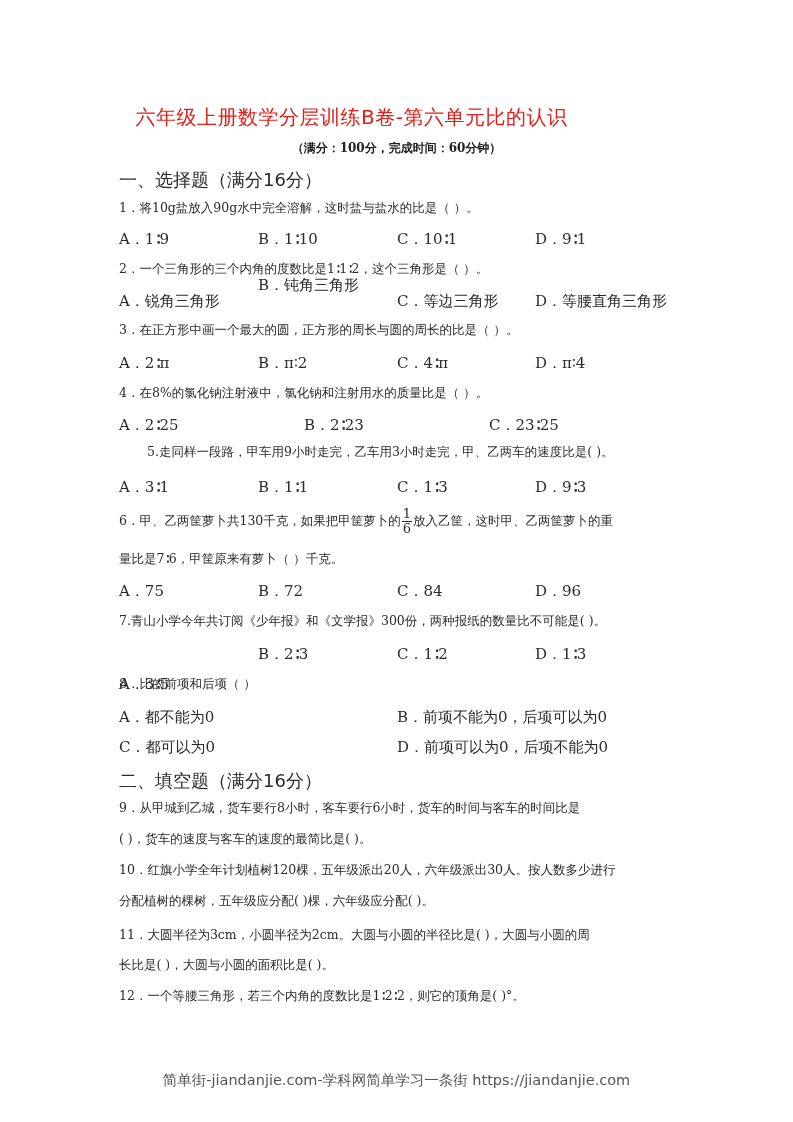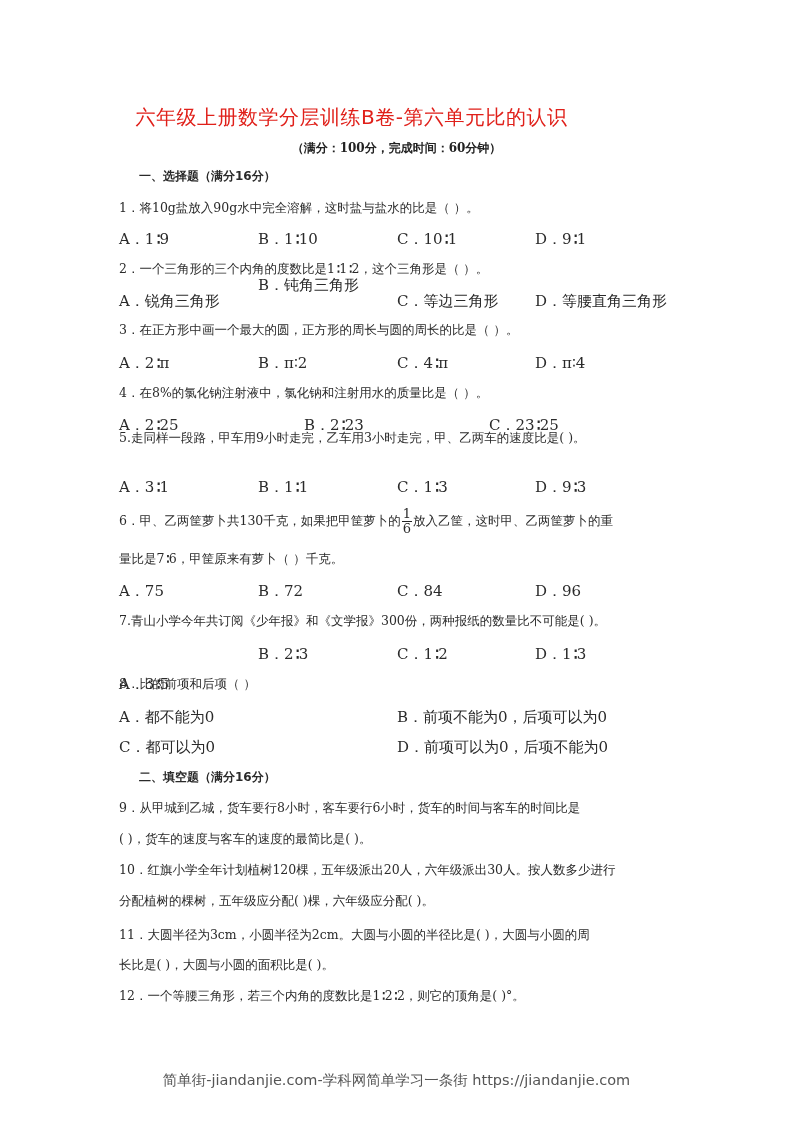--- a/index.html
+++ b/index.html
@@ -1,21 +1,21 @@
 <!DOCTYPE html>
 <html><head>
   <meta charset="utf-8">
   <style>
     html, body { margin: 0; padding: 0; background: #ffffff; }
     body { width: 793px; height: 1122px; position: relative; overflow: hidden; font-family: "DejaVu Serif", "Liberation Serif", serif; color: #222; }
     .page { position: absolute; left: 0; top: 0; width: 793px; height: 1122px; }
     .title { position: absolute; top: 104px; left: 0; width: 703px; text-align: center; font-size: 20px; color: #e0201a; font-family: "DejaVu Sans", "Liberation Sans", sans-serif; letter-spacing: 0.5px; }
     .subtitle { position: absolute; top: 140px; left: 0; width: 793px; text-align: center; font-size: 12px; font-weight: bold; color: #222; }
     .line { position: absolute; left: 119px; font-size: 12.5px; white-space: nowrap; color: #2a2a2a; }
-    .section { font-weight: bold; font-family: "DejaVu Sans", "Liberation Sans", sans-serif; font-size: 12px; margin-left: 20px; }
+    .section { font-weight: normal; font-family: "DejaVu Sans", "Liberation Sans", sans-serif; font-size: 18px; }
     .opt { position: absolute; font-size: 15px; white-space: nowrap; color: #2a2a2a; }
     .frac { display: inline-block; vertical-align: middle; text-align: center; font-size: 13px; line-height: 14px; margin: 0 1px; }
     .frac span { display: block; }
     .frac .num { border-bottom: 1px solid #222; padding: 0 1px; }
     .footer { position: absolute; top: 1071px; left: 0; width: 793px; text-align: center; font-size: 14.5px; color: #555; font-family: "DejaVu Sans", "Liberation Sans", sans-serif; }
   </style>
 </head>
 <body>
 
 <div class="page">
@@ -40,21 +40,21 @@
   <div class="opt" style="top:354px; left:119px;">A．2∶π</div>
   <div class="opt" style="top:354px; left:258px;">B．π∶2</div>
   <div class="opt" style="top:354px; left:397px;">C．4∶π</div>
   <div class="opt" style="top:354px; left:535px;">D．π∶4</div>
 
   <div class="line" style="top:385px;">4．在8%的氯化钠注射液中，氯化钠和注射用水的质量比是（          ）。</div>
   <div class="opt" style="top:416px; left:119px;">A．2∶25</div>
   <div class="opt" style="top:416px; left:304px;">B．2∶23</div>
   <div class="opt" style="top:416px; left:489px;">C．23∶25</div>
 
-  <div class="line" style="top:430px;">5.走同样一段路，甲车用9小时走完，乙车用3小时走完，甲、乙两车的速度比是(          )。</div>
+  <div class="line" style="top:444px;margin-left:28px;">5.走同样一段路，甲车用9小时走完，乙车用3小时走完，甲、乙两车的速度比是(          )。</div>
   <div class="opt" style="top:478px; left:119px;">A．3∶1</div>
   <div class="opt" style="top:478px; left:258px;">B．1∶1</div>
   <div class="opt" style="top:478px; left:397px;">C．1∶3</div>
   <div class="opt" style="top:478px; left:535px;">D．9∶3</div>
 
   <div class="line" style="top:507px;">
     <span>6．甲、乙两筐萝卜共130千克，如果把甲筐萝卜的</span><span class="frac"><span class="num">1</span><span class="den">6</span></span><span>放入乙筐，这时甲、乙两筐萝卜的重</span>
   </div>
   <div class="line" style="top:551px;">量比是7∶6，甲筐原来有萝卜（          ）千克。</div>
   <div class="opt" style="top:582px; left:119px;">A．75</div>

